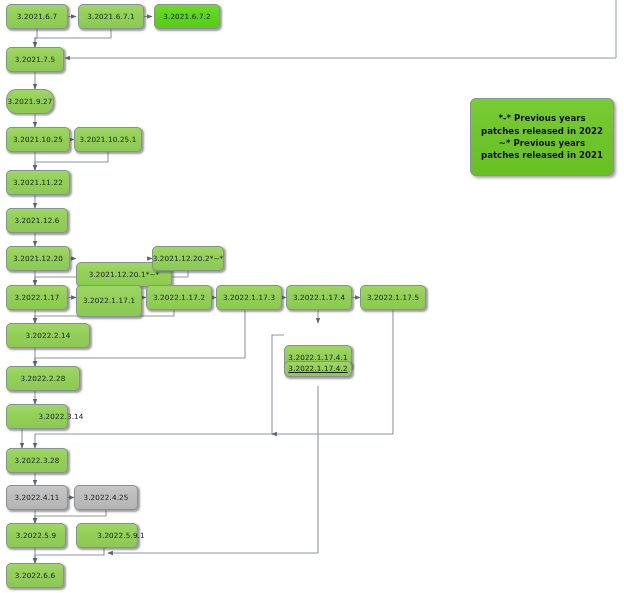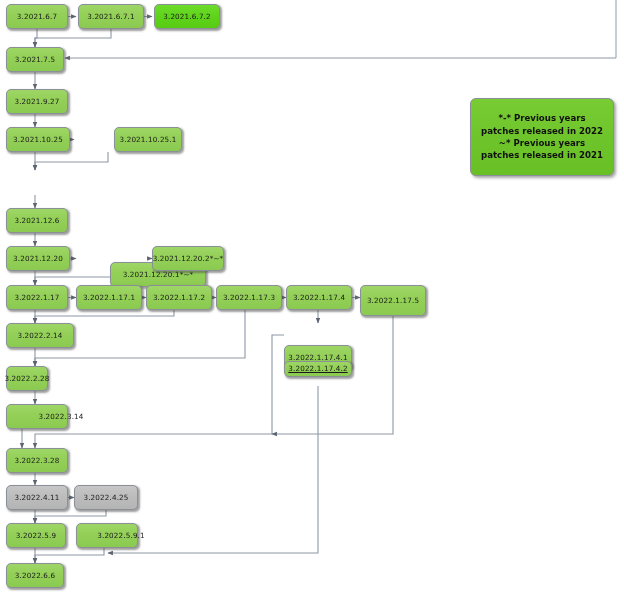--- a/index.html
+++ b/index.html
@@ -173,66 +173,69 @@
     </div>
   <div class="node green" style="left: 78px; top: 4px; width: 66px; height: 25px;">
       <span>3.2021.6.7.1</span>
     </div>
   <div class="node bright" style="left: 154px; top: 4px; width: 66px; height: 25px;">
       <span>3.2021.6.7.2</span>
     </div>
   <div class="node green" style="left: 6px; top: 47px; width: 58px; height: 25px;">
       <span>3.2021.7.5</span>
     </div>
-  <div class="node green" style="left: 6px; top: 89px; width: 62px; height: 25px;">
+  <div class="node green" style="left: 6px; top: 89px; width: 48px; height: 25px; border-radius: 10px;">
       <span>3.2021.9.27</span>
     </div>
   <div class="node green" style="left: 6px; top: 127px; width: 64px; height: 25px;">
       <span>3.2021.10.25</span>
     </div>
-  <div class="node green" style="left: 74px; top: 127px; width: 68px; height: 25px; margin-left: 40px;">
+  <div class="node green" style="left: 74px; top: 127px; width: 68px; height: 25px;">
       <span>3.2021.10.25.1</span>
+    </div>
+  <div class="node green" style="left: 6px; top: 170px; width: 64px; height: 25px;">
+      <span>3.2021.11.22</span>
     </div>
   <div class="node green" style="left: 6px; top: 208px; width: 62px; height: 25px;">
       <span>3.2021.12.6</span>
     </div>
   <div class="node green" style="left: 6px; top: 246px; width: 64px; height: 25px;">
       <span>3.2021.12.20</span>
     </div>
-  <div class="node green" style="left: 76px; top: 262px; width: 96px; height: 25px; margin-left: 34px;">
+  <div class="node green" style="left: 76px; top: 262px; width: 96px; height: 25px;">
       <span>3.2021.12.20.1*~*</span>
     </div>
   <div class="node green" style="left: 152px; top: 246px; width: 72px; height: 25px;">
       <span>3.2021.12.20.2*~*</span>
     </div>
   <div class="node green" style="left: 6px; top: 285px; width: 62px; height: 25px;">
       <span>3.2022.1.17</span>
     </div>
-  <div class="node green" style="left: 76px; top: 285px; width: 66px; height: 25px;">
+  <div class="node green" style="left: 76px; top: 285px; width: 66px; height: 32px;">
       <span>3.2022.1.17.1</span>
     </div>
   <div class="node green" style="left: 146px; top: 285px; width: 66px; height: 25px;">
       <span>3.2022.1.17.2</span>
     </div>
   <div class="node green" style="left: 216px; top: 285px; width: 66px; height: 25px;">
       <span>3.2022.1.17.3</span>
     </div>
   <div class="node green" style="left: 286px; top: 285px; width: 66px; height: 25px;">
       <span>3.2022.1.17.4</span>
     </div>
-  <div class="node green" style="left: 360px; top: 285px; width: 66px; height: 31px;">
+  <div class="node green" style="left: 360px; top: 285px; width: 66px; height: 25px;">
       <span>3.2022.1.17.5</span>
     </div>
-  <div class="node green" style="left: 6px; top: 323px; width: 68px; height: 25px;">
+  <div class="node green" style="left: 6px; top: 323px; width: 84px; height: 25px;">
       <span>3.2022.2.14</span>
     </div>
   <div class="node green" style="left: 284px; top: 323px; width: 68px; height: 25px; margin-top: 22px;">
       <span>3.2022.1.17.4.1</span>
     </div>
-  <div class="node green" style="left: 6px; top: 366px; width: 42px; height: 25px;">
+  <div class="node green" style="left: 6px; top: 366px; width: 74px; height: 25px;">
       <span>3.2022.2.28</span>
     </div>
   <div class="node green" style="left: 284px; top: 361px; width: 68px; height: 16px; text-decoration: underline;">
       <span>3.2022.1.17.4.2</span>
     </div>
   <div class="node green" style="left: 6px; top: 404px; width: 62px; height: 25px; padding-left: 48px;">
       <span>3.2022.3.14</span>
     </div>
   <div class="node green" style="left: 6px; top: 448px; width: 62px; height: 25px;">
       <span>3.2022.3.28</span>

